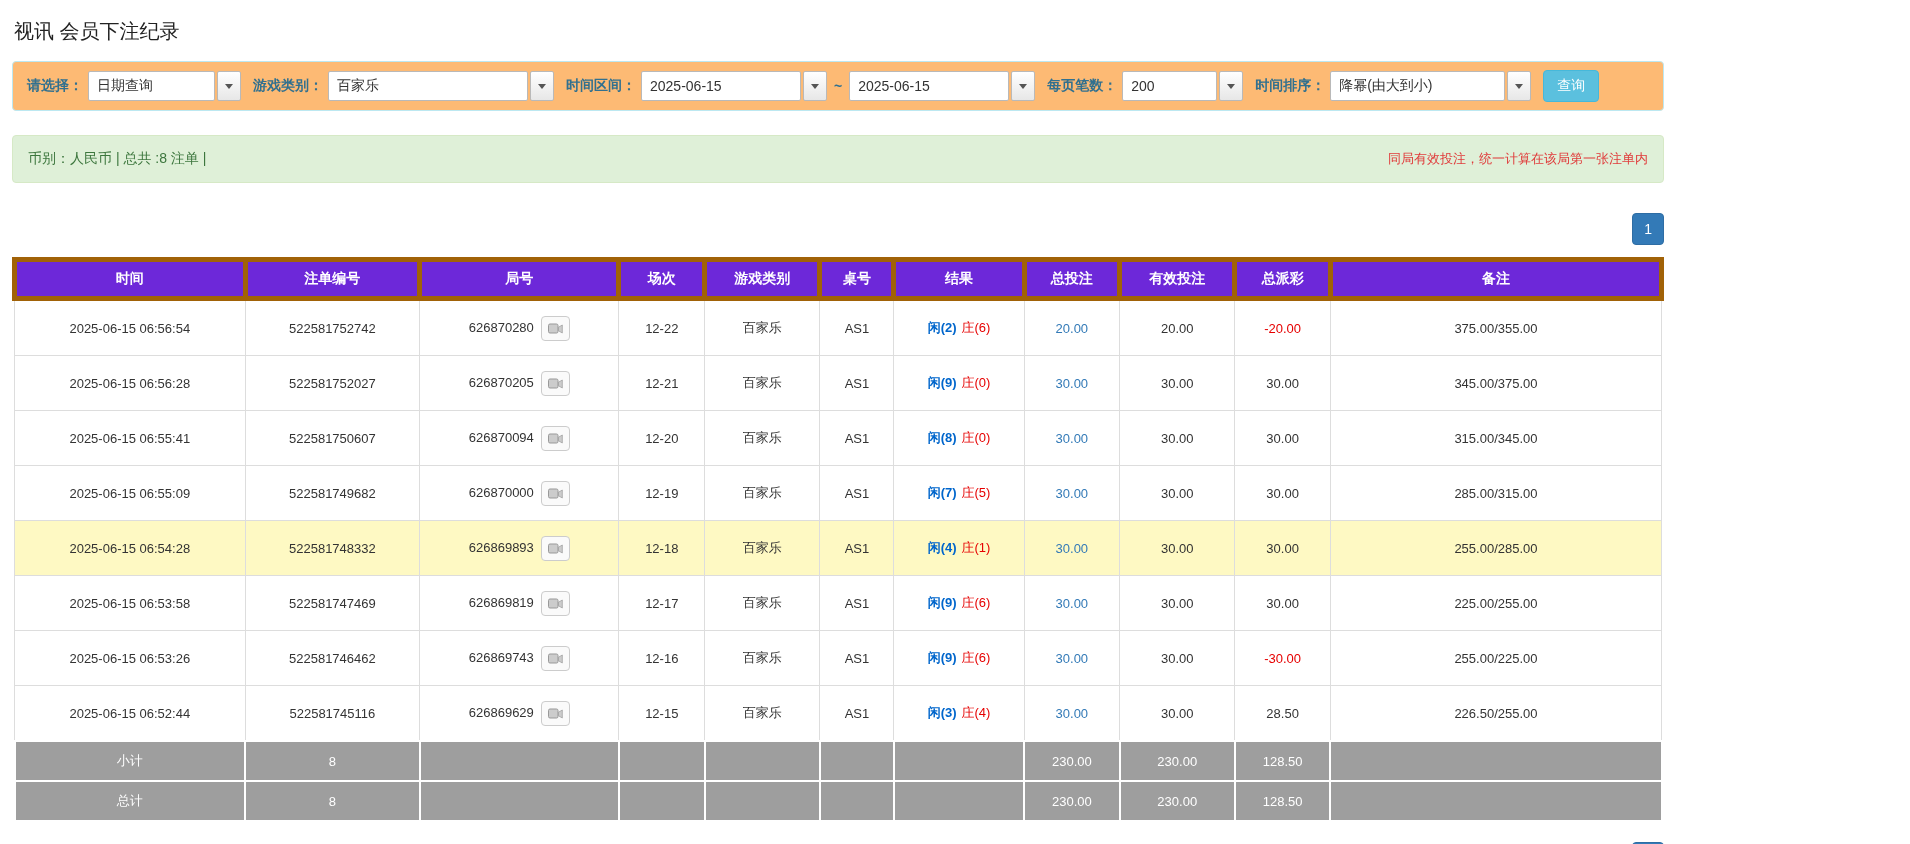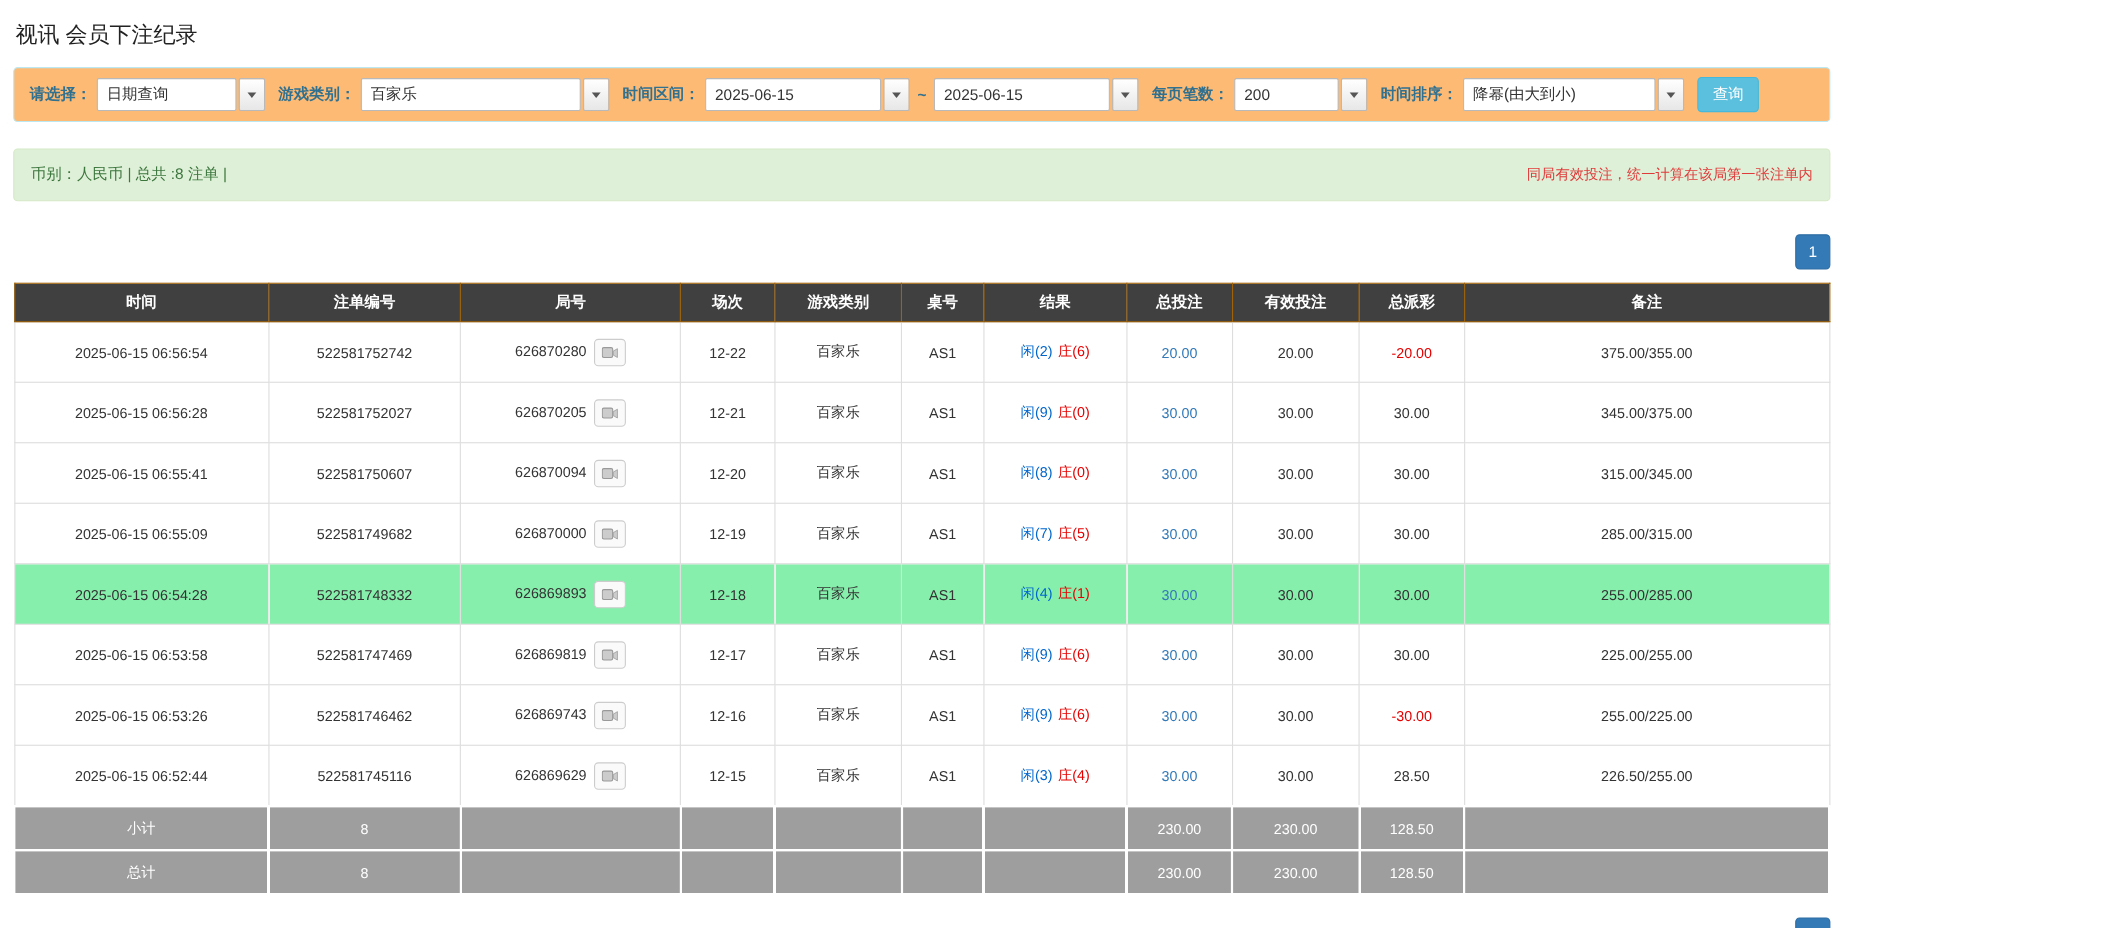--- a/index.html
+++ b/index.html
@@ -24,24 +24,24 @@
 
   .info-bar{background:#dff0d8;border:1px solid #d6e9c6;border-radius:4px;margin-top:24px;padding:14px 15px;display:flex;justify-content:space-between;align-items:center;}
   .info-left{color:#3c763d;font-size:14px;text-align:right;}
   .info-right{color:#e03a3a;font-size:13px;}
 
   .pagination{text-align:right;margin-top:30px;}
   .pagination.bottom{margin-top:20px;}
   .page-btn{display:inline-block;background:#337ab7;border:1px solid #2e6da4;color:#fff;font-size:14px;line-height:1;padding:8px 11px;border-radius:4px;cursor:pointer;}
 
   table{width:100%;border-collapse:collapse;table-layout:fixed;margin-top:12px;}
-  th{background:#404040;color:#fff;font-size:14px;font-weight:bold;height:34px;border:1px solid #a16207;padding:0 16px;}
+  th{background:#6d28d9;color:#fff;font-size:14px;font-weight:bold;height:34px;border:5px solid #a16207;padding:0 16px;}
   td{border:1px solid #ddd;text-align:center;font-size:13px;color:#333;height:54px;padding:0 4px;overflow:hidden;background:#fff;}
-  tr.highlight td{background:#86efac;}
-  .player{color:#0066cc;margin-right:5px;}
+  tr.highlight td{background:#fef9c3;}
+  .player{color:#0066cc;margin-right:5px;font-weight:bold;}
   .banker{color:#e60000;text-align:center;}
   .bet-link{color:#337ab7;text-decoration:none;cursor:pointer;}
   .neg{color:#e60000;}
   tbody.summary td{background:#9e9e9e;color:#fff;height:38px;border:2px solid #fff;}
 
   .video-btn{display:inline-flex;align-items:center;justify-content:center;width:27px;height:23px;background:#fafafa;border:1px solid #ccc;border-radius:4px;margin-left:7px;vertical-align:middle;cursor:pointer;}
 </style>
 </head>
 <body>
 

